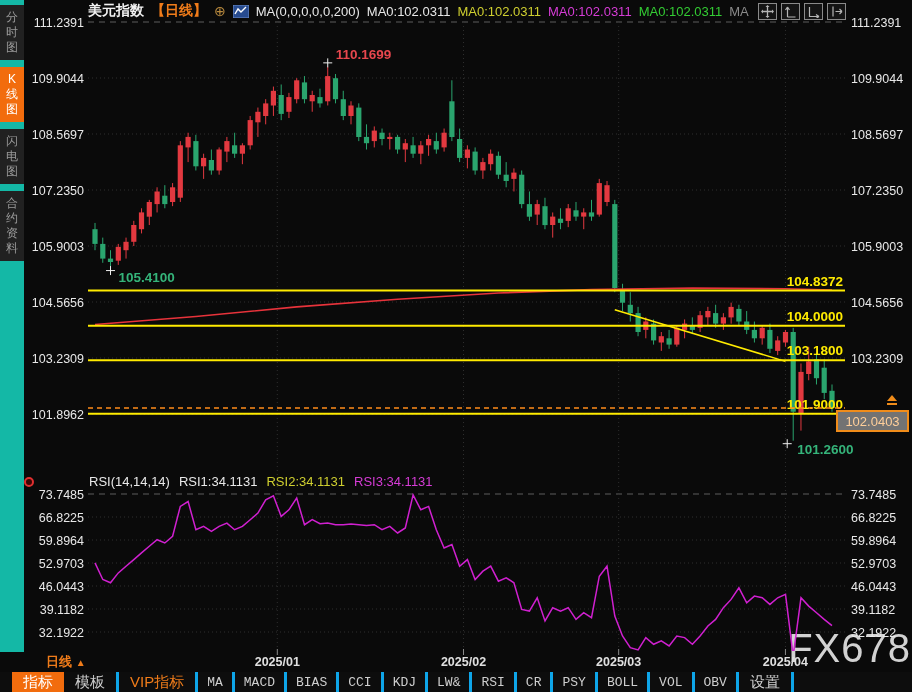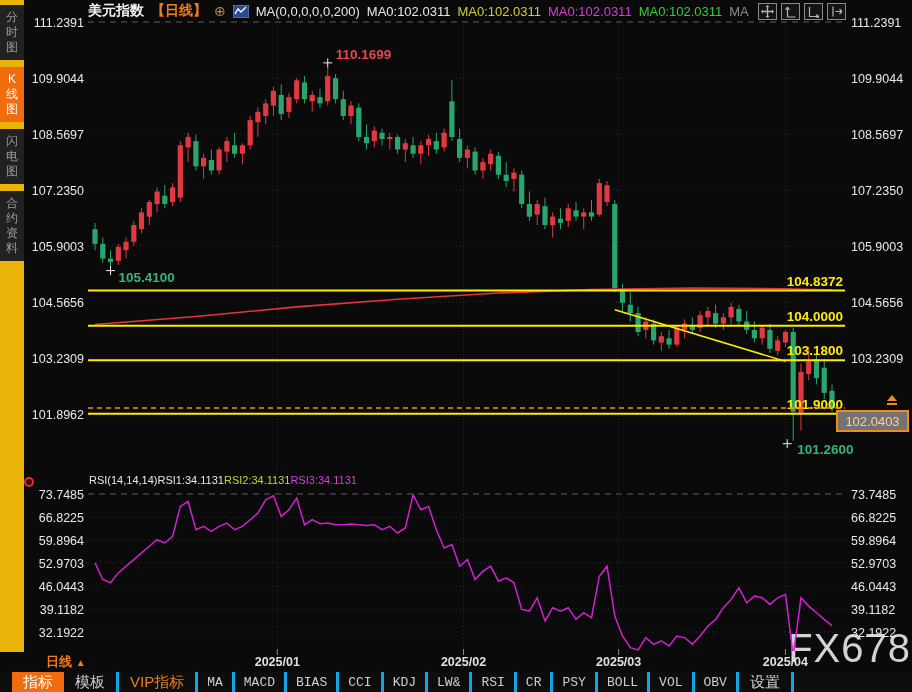--- a/index.html
+++ b/index.html
@@ -1,19 +1,19 @@
 <!DOCTYPE html>
 <html><head>
 <meta charset="utf-8">
 <style>
   html,body{margin:0;padding:0;}
   body{width:912px;height:692px;background:#0a0a0a;position:relative;overflow:hidden;
        font-family:"Liberation Sans",sans-serif;}
   
-  .sidebar{position:absolute;left:0;top:0;width:24px;height:652px;background:#eab308;z-index:5;
+  .sidebar{position:absolute;left:0;top:0;width:24px;height:652px;background:#14b8a6;z-index:5;
            display:flex;flex-direction:column;align-items:center;padding-top:5px;gap:7px;box-sizing:border-box;}
   .vtab{width:24px;background:#212121;color:#9a9a9a;font-size:12px;line-height:15px;
         text-align:center;padding:5px 0;cursor:pointer;}
   .vtab .inner{width:13px;margin:0 auto;word-break:break-all;}
   .vtab.active{background:#f26c0d;color:#fff;}
   
   .topbar{position:absolute;left:88px;top:2px;height:18px;display:flex;align-items:center;gap:7px;
           z-index:4;font-size:13px;white-space:nowrap;}
   .tb-title{color:#f2f2f2;font-weight:bold;font-size:14px;text-align:center;}
   .tb-period{color:#f07c1a;font-weight:bold;font-size:14px;}
@@ -23,21 +23,21 @@
   
   .tr-icons{position:absolute;top:3px;right:66px;display:flex;gap:4px;z-index:4;}
   .tr-btn{width:17px;height:15px;border:1px solid #8a8a8a;background:#141414;
           display:flex;align-items:center;justify-content:center;cursor:pointer;}
   
   .price-box{position:absolute;left:836px;top:410px;width:69px;height:18px;border:2px solid #f08c1a;
              background:#737373;color:#ffcf9a;font-size:13px;display:flex;align-items:center;
              justify-content:center;z-index:4;}
   .price-anchor{position:absolute;left:885px;top:394px;z-index:4;cursor:pointer;}
   
-  .rsi-header{position:absolute;left:89px;top:474px;font-size:11px;z-index:4;display:flex;white-space:nowrap;}
+  .rsi-header{position:absolute;left:89px;top:474px;font-size:13px;z-index:4;display:flex;gap:9px;white-space:nowrap;}
   .rsi-w{color:#e8e8e8;} .rsi-y{color:#cfcf30;} .rsi-m{color:#d63cd6;}
   .rsi-dot{position:absolute;left:24px;top:477px;width:10px;height:10px;border-radius:50%;
            border:2px solid #e03030;background:#3a0505;box-sizing:border-box;z-index:4;cursor:pointer;}
   
   .period-label{position:absolute;left:46px;top:653px;color:#f07c1a;font-weight:bold;font-size:13px;z-index:4;}
   .period-label .arr{font-size:10px;}
   
   .toolbar{position:absolute;left:0;bottom:0;width:912px;height:20px;background:#0d0d0d;display:flex;
            align-items:stretch;z-index:6;padding-left:12px;box-sizing:border-box;}
   .tab{display:flex;align-items:center;padding:0 9px;color:#cfcfcf;border-right:3px solid #0ea5e9;

